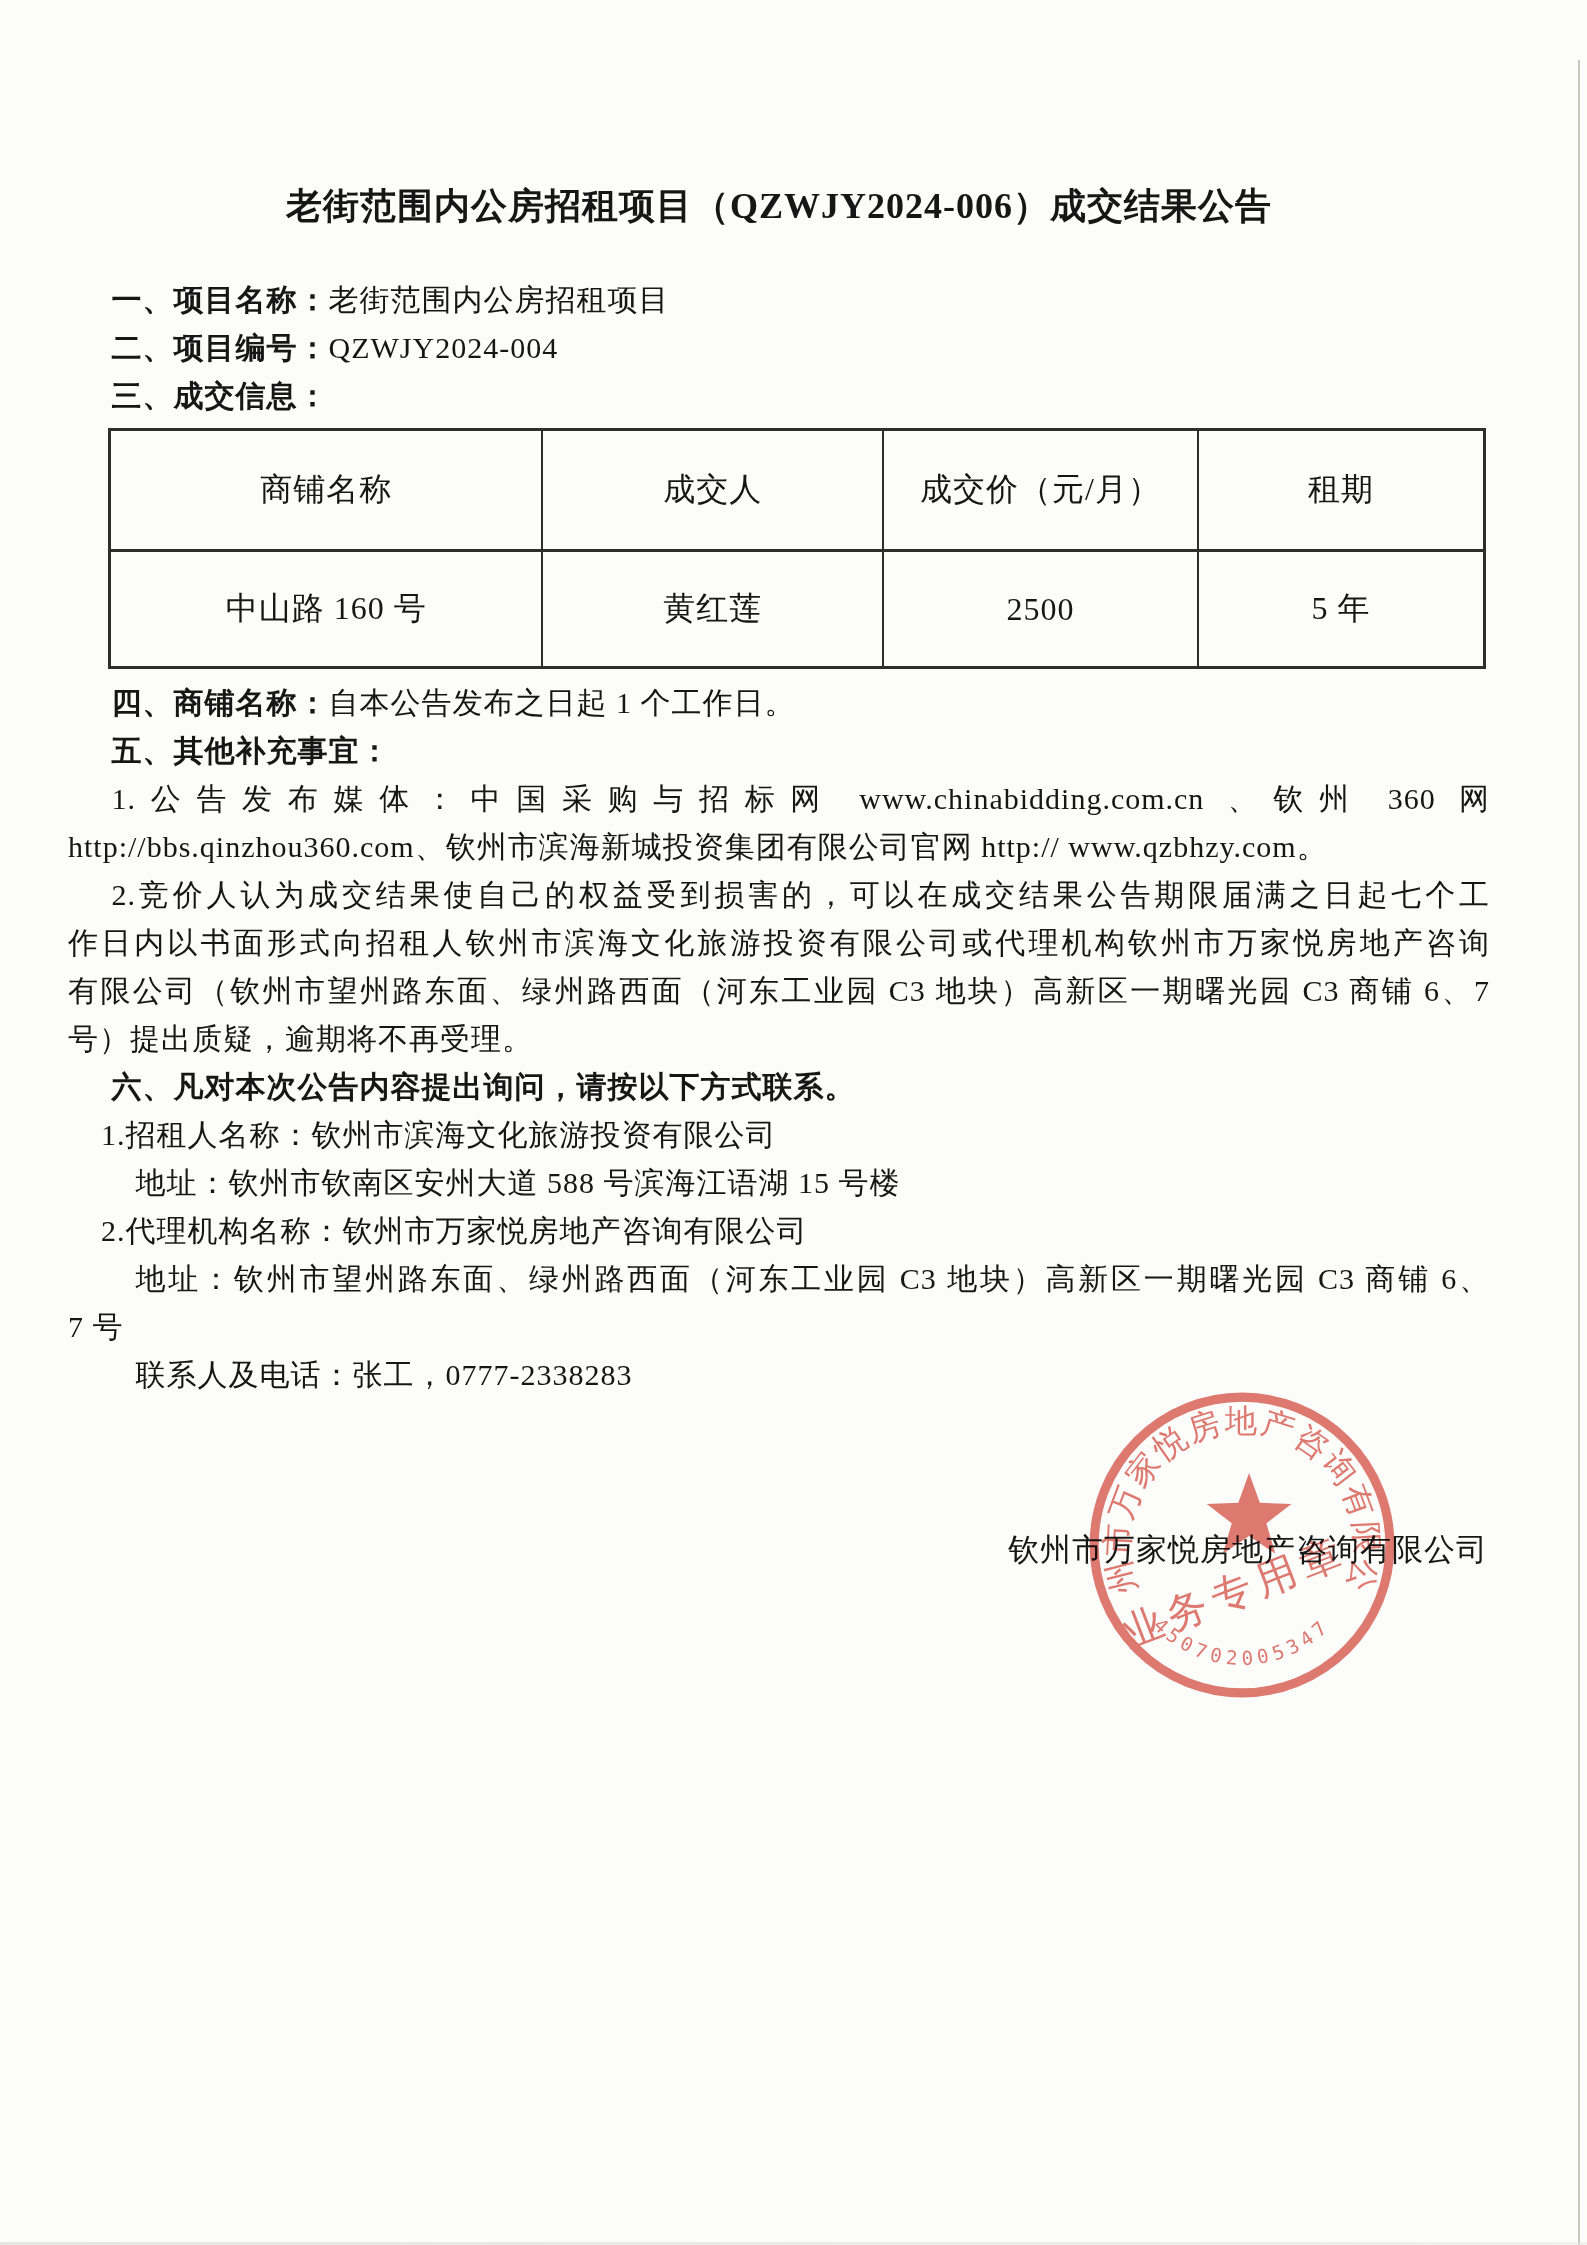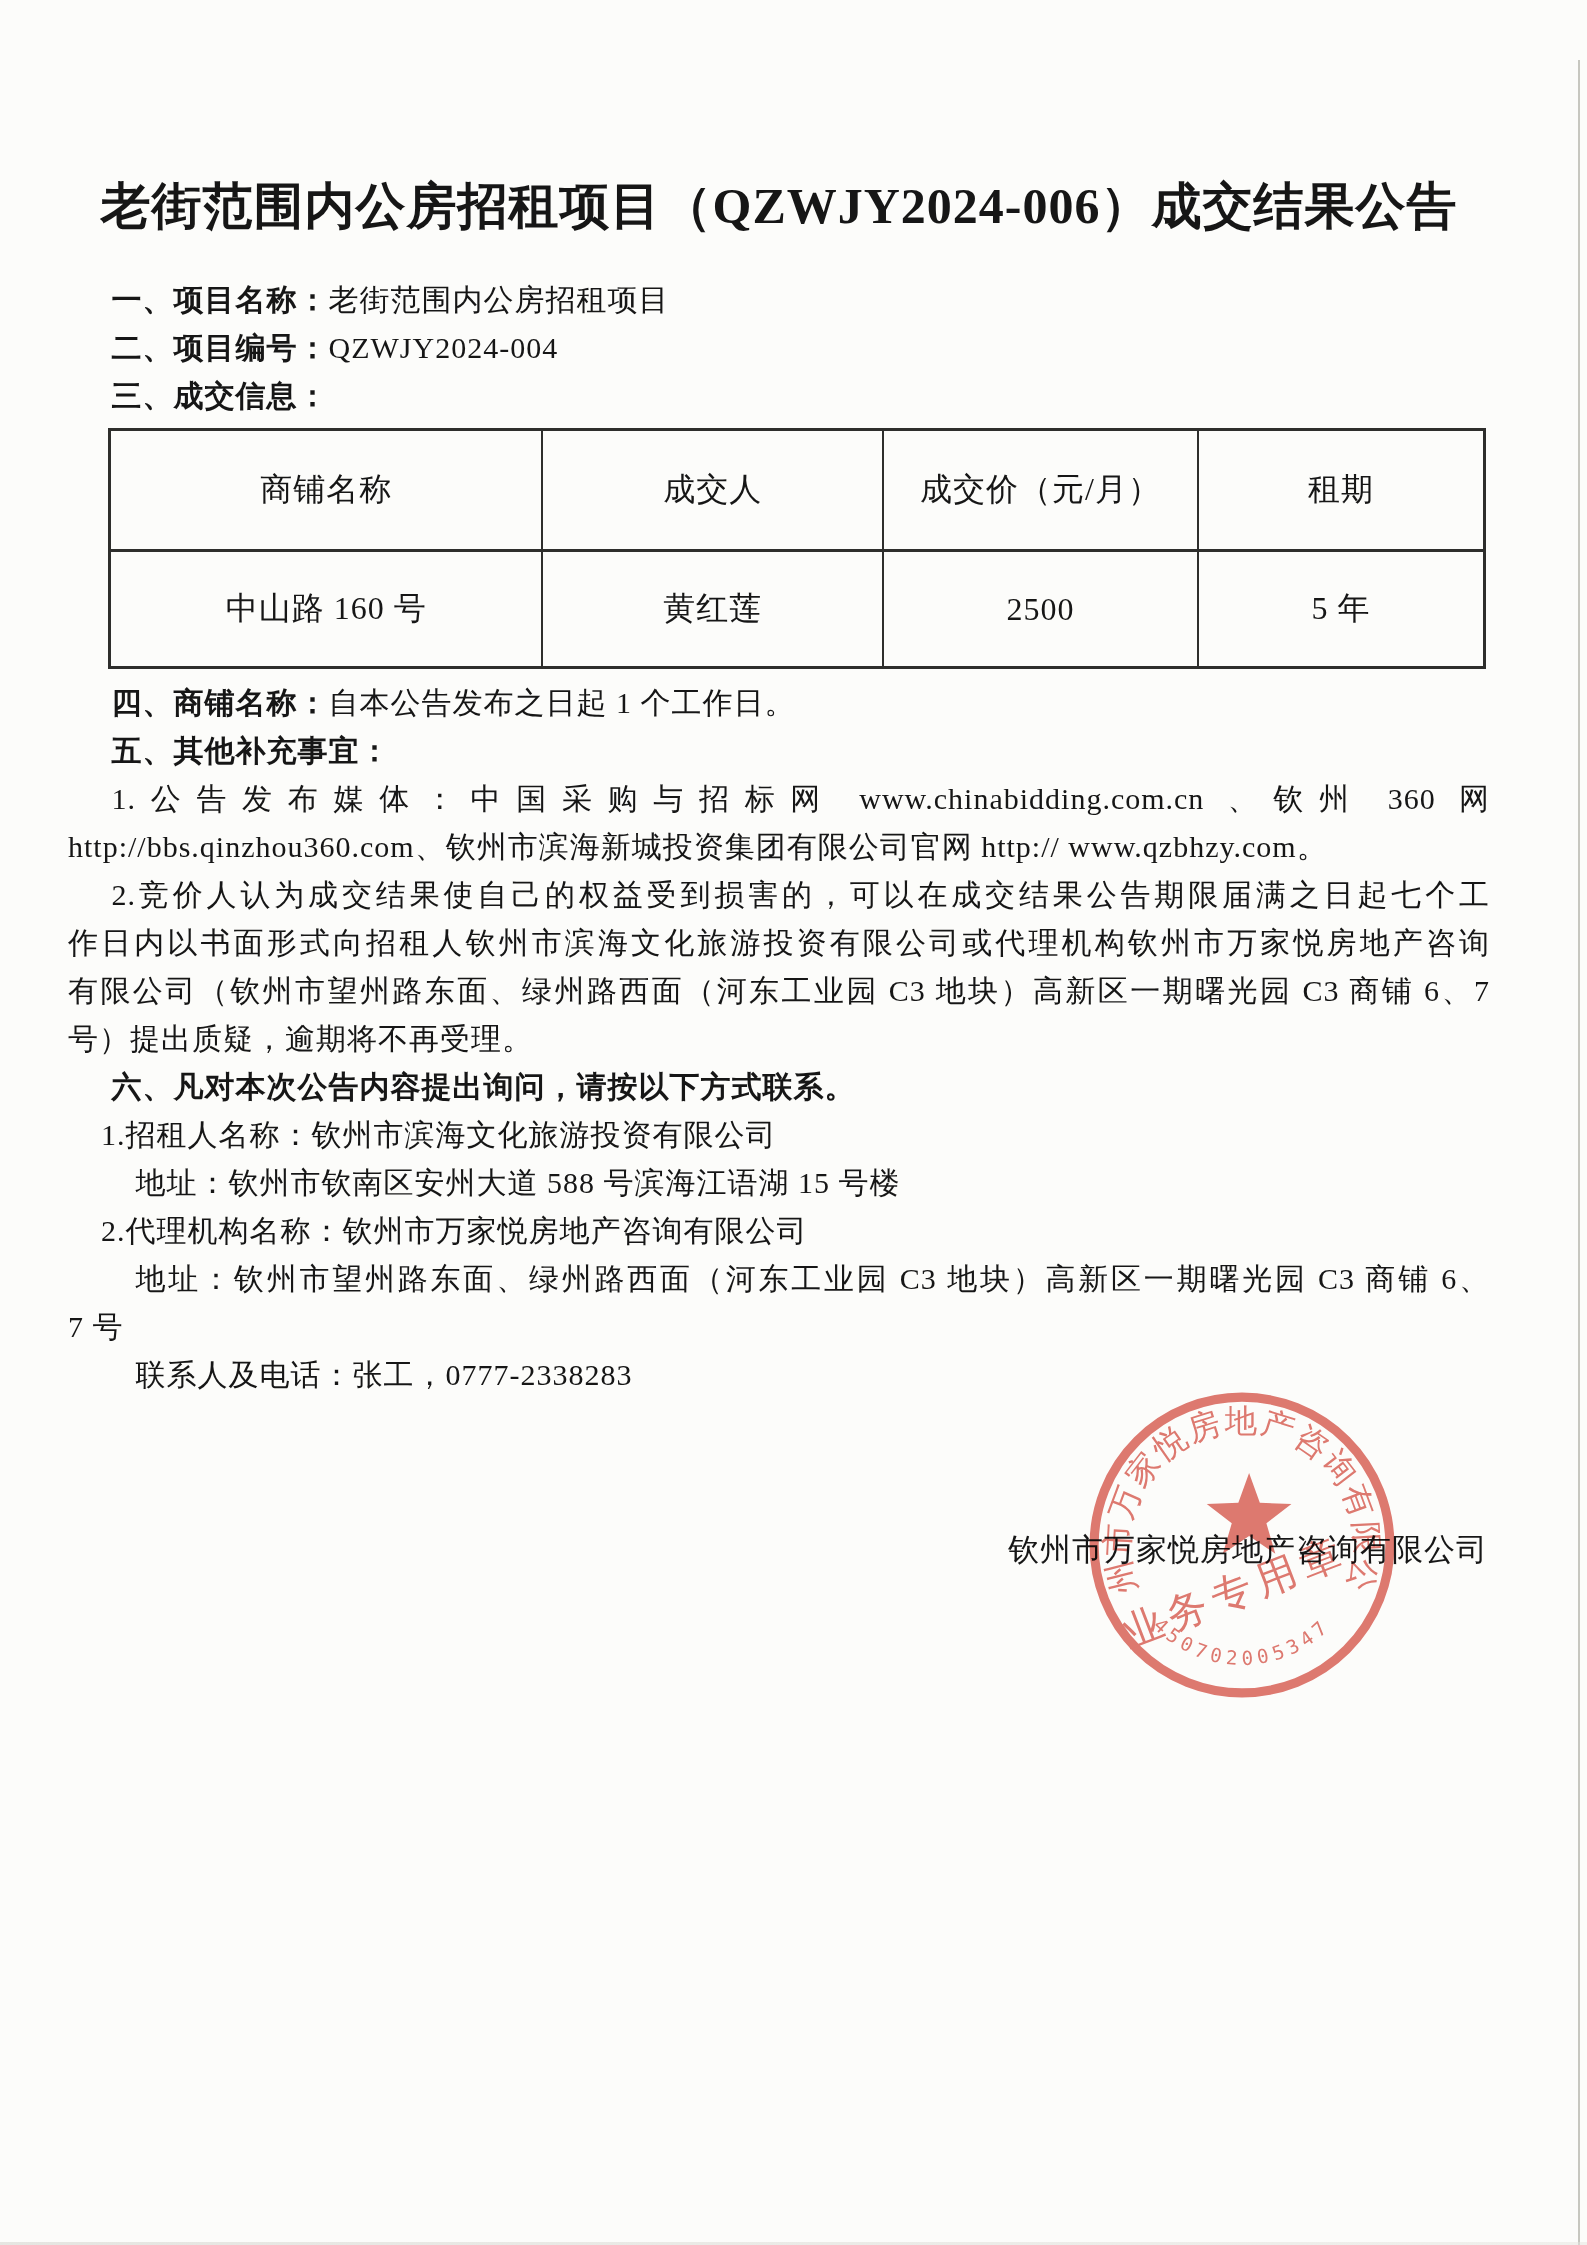--- a/index.html
+++ b/index.html
@@ -10,21 +10,21 @@
   }
   .page{
     position:relative;width:1587px;height:2245px;
     background:#fcfcfa;color:#161616;overflow:hidden;
   }
   .content{
     position:absolute;left:68px;top:0;width:1422px;padding-top:180px;
   }
   .doc-title{
     margin:0 0 44px 0;text-align:center;
-    font-size:50px;line-height:52px;font-weight:bold;letter-spacing:1px;
+    font-size:36px;line-height:52px;font-weight:bold;letter-spacing:1px;
   }
   .line{font-size:30px;line-height:48px;margin:0;letter-spacing:1px;}
   .sec{text-indent:1.45em;}
   .sec b{font-weight:bold;}
   .bold{font-weight:bold;}
   .indent1{text-indent:1.45em;}
   .sub1{text-indent:1.1em;}
   .sub2{text-indent:2.25em;}
   .jlast{text-align:justify;text-align-last:justify;}
   

